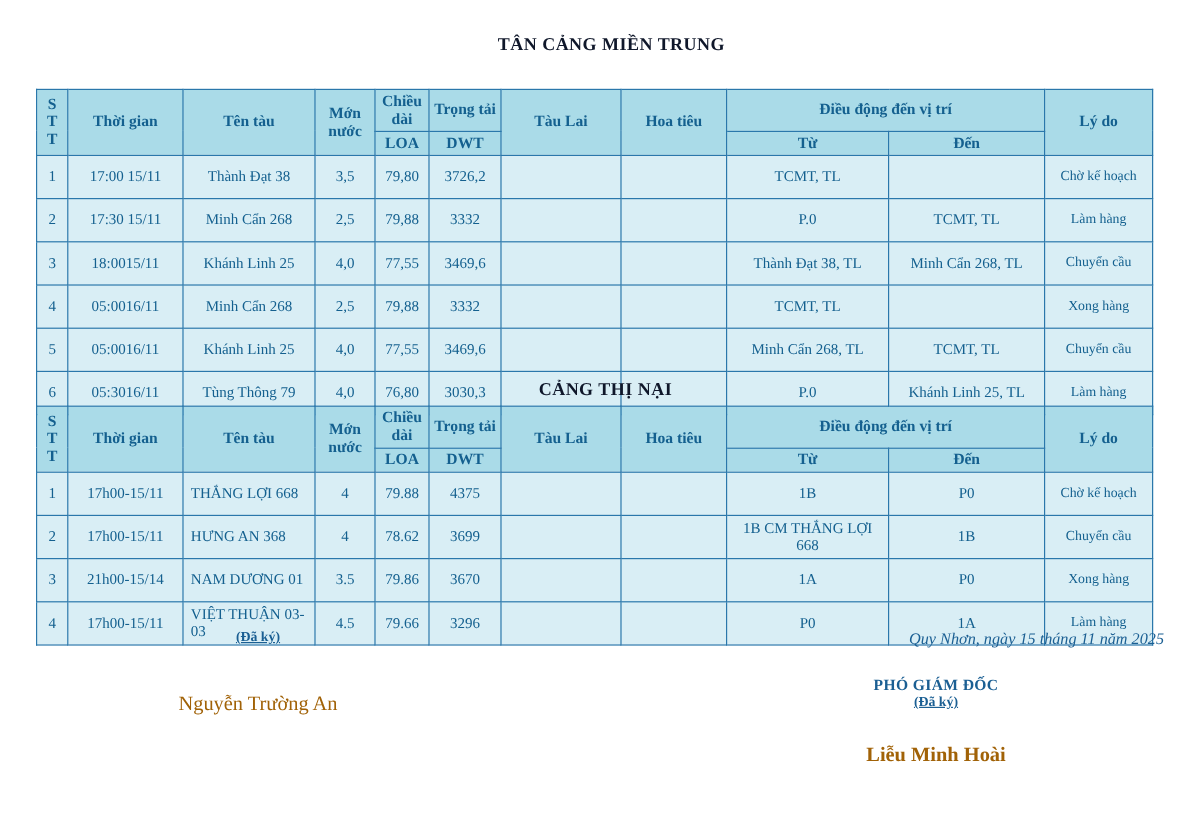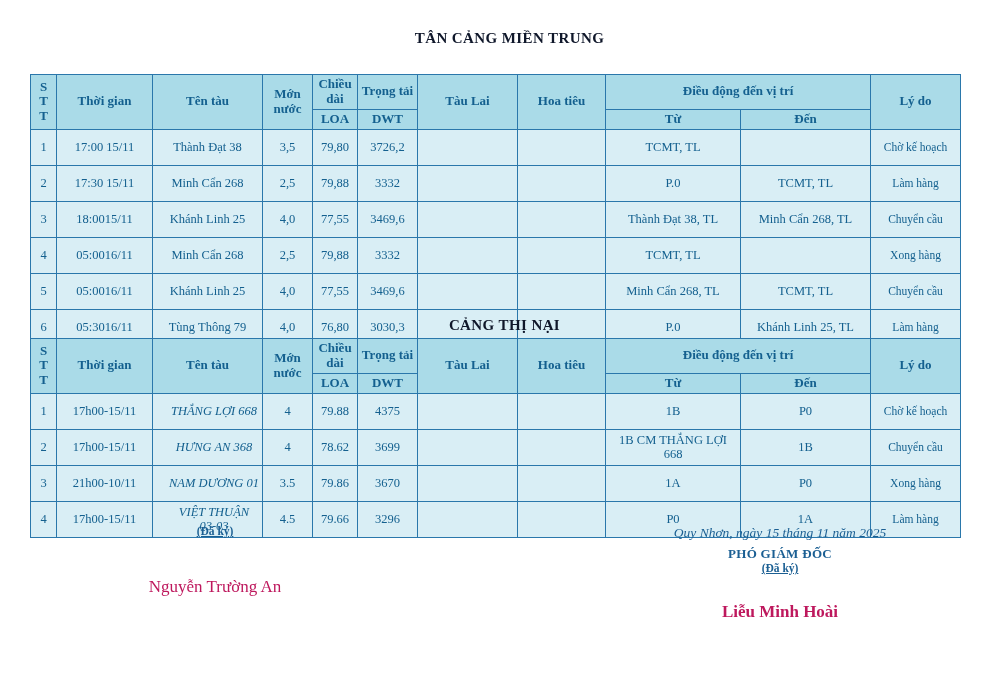--- a/index.html
+++ b/index.html
@@ -67,21 +67,21 @@
     width: 930px;
   }
   .stt-head {
     width: 26px;
     line-height: 0.95;
     font-size: 11.5px;
     padding: 3px 1px;
   }
   .stt-head span { display: block; }
   .t1 .name-cell { font-size: 12.5px; }
-  .t2 .name-cell { text-align: center; padding-left: 16px; font-size: 12.5px; font-style: italic; }
+  .t2 .name-cell { text-align: left; padding-left: 6px; font-size: 12.5px; }
   .t2 .reason-cell { font-size: 11.5px; }
   .t1 .reason-cell { font-size: 11.5px; }
 
   .sub-head { font-size: 12.5px; }
 
   
   .sig {
     position: absolute;
     text-align: center;
     color: #1b5f93;
@@ -92,36 +92,37 @@
     letter-spacing: 0.3px;
   }
   .sig .small {
     font-size: 11.5px;
     font-weight: bold;
     text-decoration: underline;
   }
   .sig .name {
     font-size: 17px;
     margin-top: 40px;
-    color: #be185d;
+    color: #a16207;
   }
   .sig-left {
     left: 50px;
     top: 495px;
     width: 330px;
   }
   .sig-right {
     left: 590px;
     top: 495px;
     width: 380px;
   }
   .sig-right .place {
     font-style: italic;
     font-size: 13.5px;
-    margin-bottom: 5px;
+    margin-bottom: 22px;
+    text-align: right;
   }
   .sig-right .name { margin-top: 28px; font-weight: bold; }
 </style>
 </head>
 <body>
 
 <div class="page">
 
   <div class="doc-title title-1">TÂN CẢNG MIỀN TRUNG</div>
 
@@ -307,21 +308,21 @@
         <td>78.62</td>
         <td>3699</td>
         <td></td>
         <td></td>
         <td>1B CM THẮNG LỢI 668</td>
         <td>1B</td>
         <td class="reason-cell">Chuyển cầu</td>
       </tr>
       <tr>
         <td>3</td>
-        <td>21h00-10/11</td>
+        <td>21h00-15/14</td>
         <td class="name-cell">NAM DƯƠNG 01</td>
         <td>3.5</td>
         <td>79.86</td>
         <td>3670</td>
         <td></td>
         <td></td>
         <td>1A</td>
         <td>P0</td>
         <td class="reason-cell">Xong hàng</td>
       </tr>

